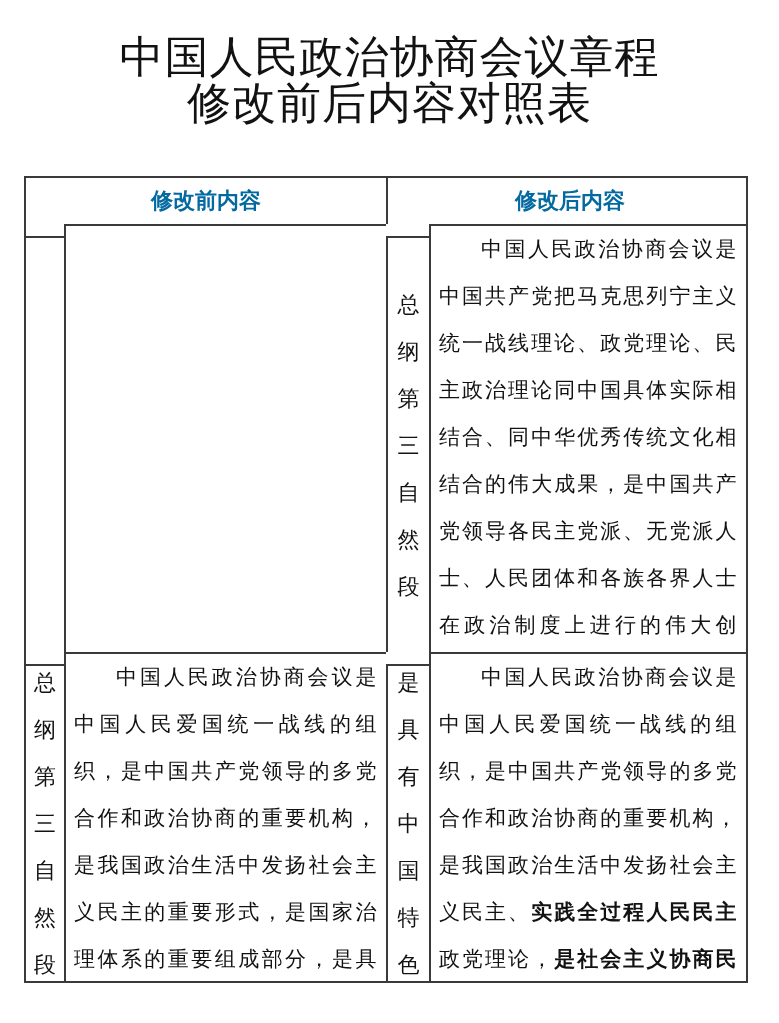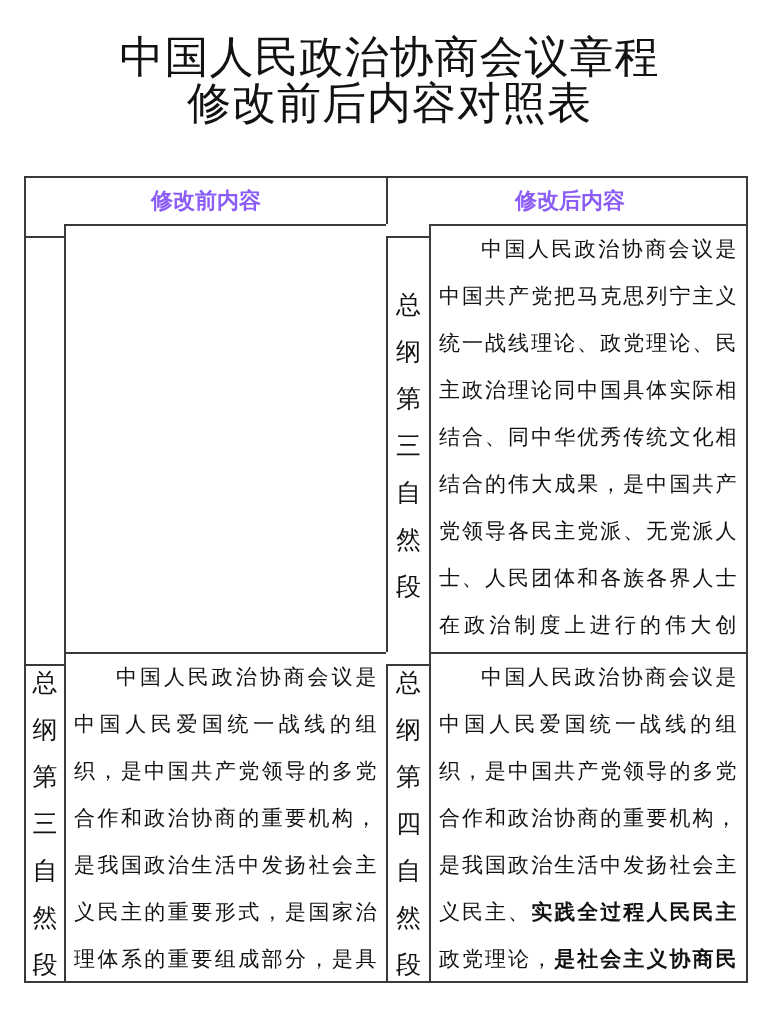--- a/index.html
+++ b/index.html
@@ -47,30 +47,30 @@
   }
   .bt { border-top: 2px solid #3a3a3a; }
   .bl { border-left: 2px solid #3a3a3a; }
   .header-cell {
     display: flex;
     align-items: center;
     justify-content: center;
     font-family: "Liberation Sans", sans-serif;
     font-weight: 600;
     font-size: 22px;
-    color: #8b5cf6;
+    color: #0369a1;
   }
   .h-before { grid-column: 1 / 3; grid-row: 1; }
   .h-after  { grid-column: 3 / 5; grid-row: 1; padding-left: 6px; }
   .label-cell {
     display: flex;
     align-items: center;
     justify-content: center;
     text-align: center;
-    font-size: 25px;
+    font-size: 22px;
     line-height: 47px;
     word-break: break-all;
     padding: 2px 5px;
     margin-top: 12px;
   }
   .content-cell {
     padding: 0 8px;
     font-size: 21px;
     line-height: 47px;
     text-align: justify;
@@ -105,21 +105,21 @@
     </div>
     <div class="c label-cell bt bl">总纲第三自然段</div>
     <div class="c content-cell bt bl">
       <p>中国人民政治协商会议是中国共产党把马克思列宁主义统一战线理论、政党理论、民主政治理论同中国具体实际相结合、同中华优秀传统文化相结合的伟大成果，是中国共产党领导各民主党派、无党派人士、人民团体和各族各界人士在政治制度上进行的伟大创造。</p>
     </div>
 
     <div class="c label-cell bt">总纲第三自然段</div>
     <div class="c content-cell bt bl">
       <p>中国人民政治协商会议是中国人民爱国统一战线的组织，是中国共产党领导的多党合作和政治协商的重要机构，是我国政治生活中发扬社会主义民主的重要形式，是国家治理体系的重要组成部分，是具有中国特色</p>
     </div>
-    <div class="c label-cell bt bl">总纲第四自然段</div>
+    <div class="c label-cell bt bl">是具有中国特色</div>
     <div class="c content-cell bt bl">
       <p>
         <span class="seg">中国人民政治协商会议是中国人民爱国统一战线的组织，是中国共产党领导的多党合作和政治协商的重要机构，是我国政治生活中发扬社会主义民主、</span><span class="seg-bold">实践全过程人民民主</span><span class="seg">政党理论，</span><span class="seg-bold">是社会主义协商民主的重要</span>
       </p>
     </div>
 
   </div>
 </div>
 
 </body></html>

